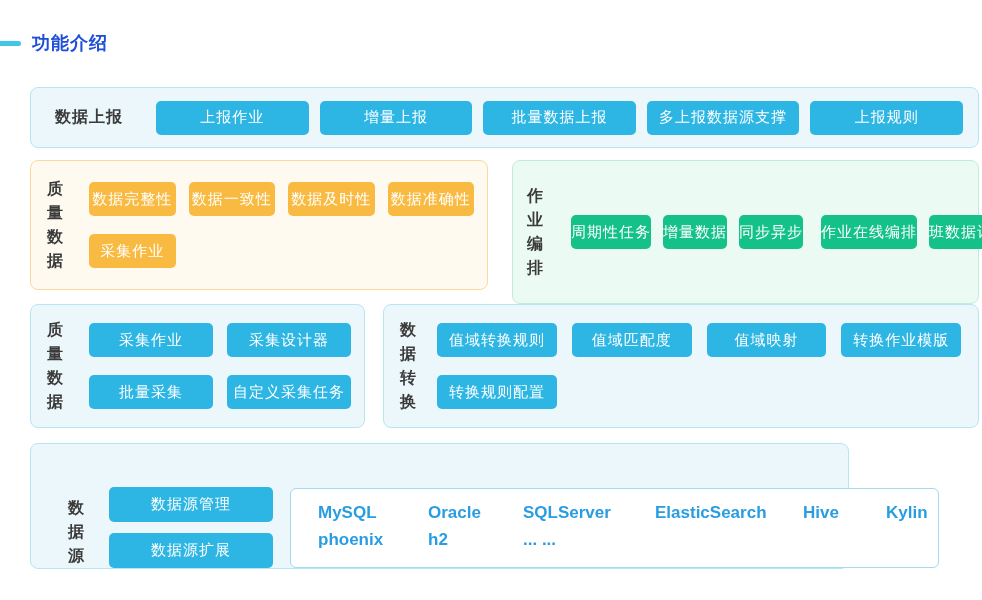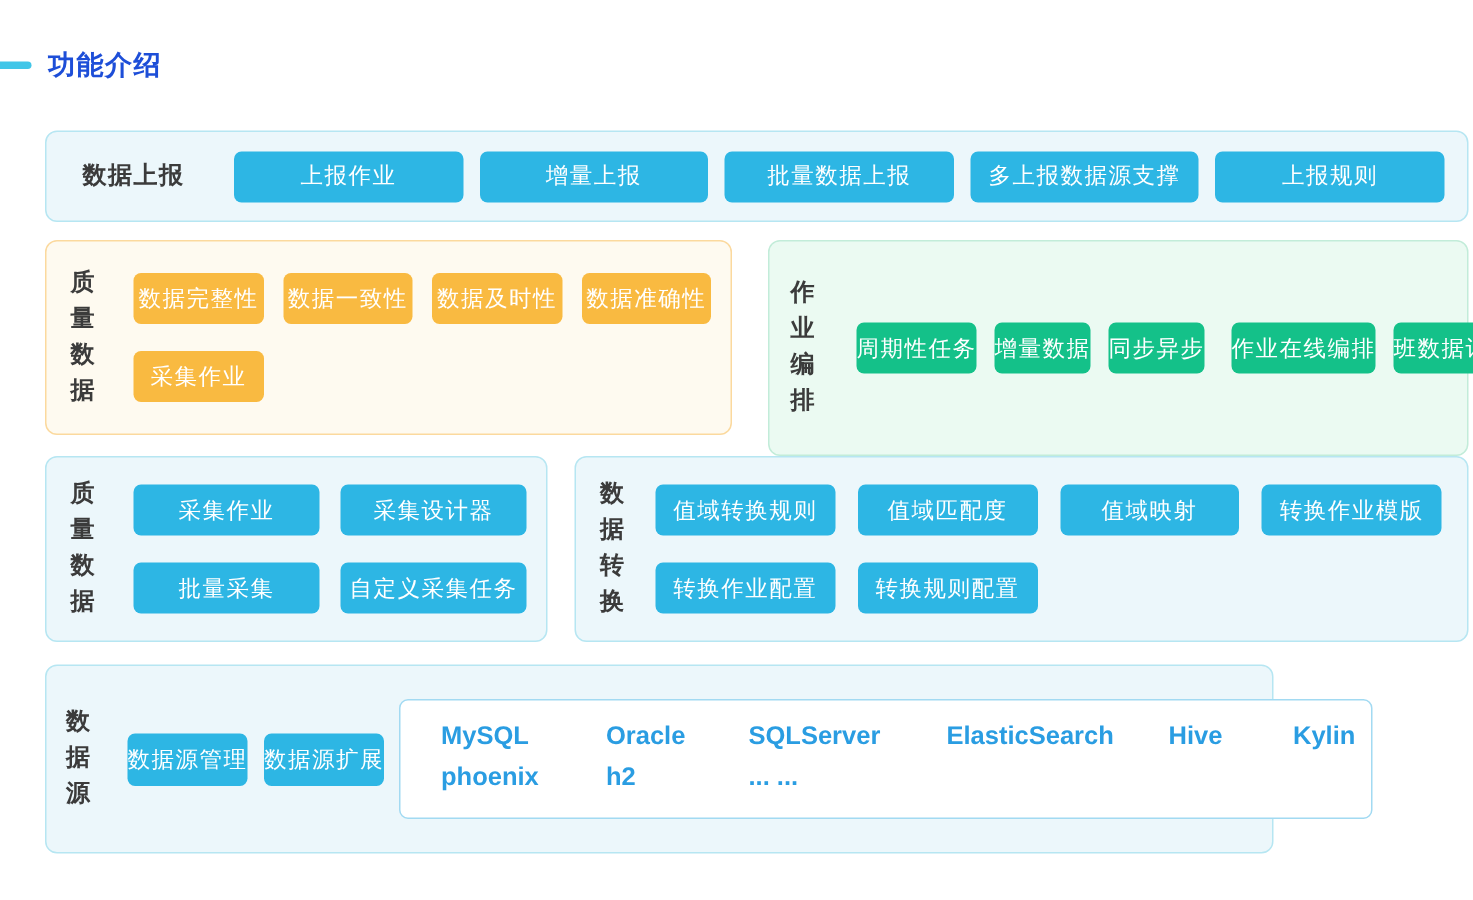--- a/index.html
+++ b/index.html
@@ -20,21 +20,21 @@
   .sec { position: absolute; border-radius: 8px; border: 1px solid; display: flex; align-items: center; }
   .sec-blue   { background: #ecf7fb; border-color: #b6e6f2; }
   .sec-orange { background: #fefaf0; border-color: #fbd99e; }
   .sec-green  { background: #ebfaf2; border-color: #c2ecd9; }
 
   #sec-report    { top: 87px;  left: 30px;  width: 949px; height: 61px;  padding: 0 15px 0 24px; }
   #sec-quality   { top: 160px; left: 30px;  width: 458px; height: 130px; padding: 0 13px 0 15px; }
   #sec-orch      { top: 160px; left: 512px; width: 467px; height: 144px; padding: 0 17px 0 13px; }
   #sec-collect   { top: 304px; left: 30px;  width: 335px; height: 124px; padding: 0 13px 0 15px; }
   #sec-transform { top: 304px; left: 383px; width: 596px; height: 124px; padding: 0 17px 0 15px; }
-  #sec-ds        { top: 443px; left: 30px;  width: 819px; height: 126px; padding: 0 17px 0 12px; }
+  #sec-ds        { top: 443px; left: 30px;  width: 819px; height: 126px; padding: 0 17px 0 36px; align-items: flex-end; }
 
   .hlabel { font-size: 16px; font-weight: bold; color: #3b3b3b; white-space: nowrap; letter-spacing: 1px; flex-shrink: 0; }
   .vlabel { width: 18px; font-size: 16px; font-weight: bold; color: #3b3b3b; line-height: 1.5;
             word-break: break-all; text-align: center; flex-shrink: 0; }
 
   
   .btn { height: 34px; border-radius: 5px; color: #ffffff; font-size: 15px; letter-spacing: 1px;
          display: flex; align-items: center; justify-content: center; white-space: nowrap; cursor: pointer; }
   .btn-blue   { background: #2db6e4; }
   .btn-orange { background: #f9ba41; }
@@ -46,21 +46,21 @@
   .grid32 { flex: 1; display: grid; grid-template-columns: repeat(4, 1fr); gap: 18px 13px; margin-left: 25px; }
   #sec-transform .grid32 { margin-left: 20px; gap: 18px 15px; }
 
   .grid22 { flex: 1; display: grid; grid-template-columns: repeat(2, 1fr); gap: 18px 14px; margin-left: 25px; }
 
   .rows { flex: 1; display: flex; flex-direction: row; gap: 18px; margin-left: 27px; }
   .row-flex { display: flex; gap: 12px; }
   .row-flex .btn { flex: 1; }
 
   
-  .ds-btns { display: flex; flex-direction: row; gap: 11px; margin-left: 24px; width: 164px; flex-shrink: 0; }
+  .ds-btns { display: flex; flex-direction: column; gap: 11px; margin-left: 24px; width: 164px; flex-shrink: 0; }
   .ds-btns .btn { height: 35px; }
   #db-box { flex: 1; margin-left: 17px; height: 80px; background: #ffffff;
             border: 1px solid #a2daf2; border-radius: 6px; padding: 14px 10px 0 27px;
             display: grid; grid-template-columns: 110px 95px 132px 148px 83px auto;
             row-gap: 7px; align-content: start; }
   .db-name { color: #2a9de2; font-size: 17px; font-weight: 600; white-space: nowrap; }
 </style>
 </head>
 <body>
 
@@ -116,21 +116,20 @@
   </div>
 </div>
 
 <div class="sec sec-blue" id="sec-transform">
   <div class="vlabel">数据转换</div>
   <div class="grid32">
     <div class="btn btn-blue">值域转换规则</div>
     <div class="btn btn-blue">值域匹配度</div>
     <div class="btn btn-blue">值域映射</div>
     <div class="btn btn-blue">转换作业模版</div>
-    <div class="btn btn-blue">转换作业配置</div>
     <div class="btn btn-blue">转换规则配置</div>
   </div>
 </div>
 
 <div class="sec sec-blue" id="sec-ds">
   <div class="vlabel">数据源</div>
   <div class="ds-btns">
     <div class="btn btn-blue">数据源管理</div>
     <div class="btn btn-blue">数据源扩展</div>
   </div>

